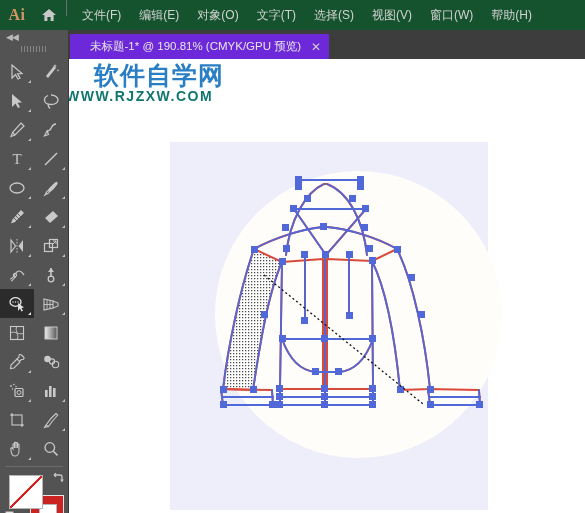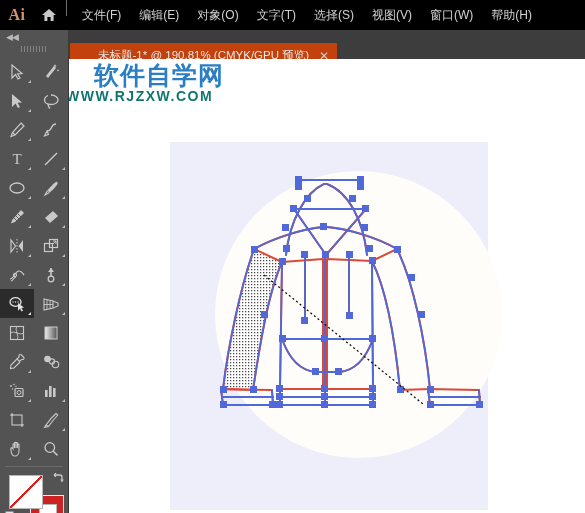--- a/index.html
+++ b/index.html
@@ -7,21 +7,21 @@
     width:585px;height:513px;overflow:hidden;
     background:#ffffff;
     font-family:"Liberation Sans","DejaVu Sans",sans-serif;
     -webkit-font-smoothing:antialiased;
   }
   #app{position:relative;width:585px;height:513px;}
 
   
   .menubar{
     position:absolute;left:0;top:0;width:585px;height:30px;
-    background:#000000;display:flex;align-items:flex-start;
+    background:#14532d;display:flex;align-items:flex-start;
   }
   .ai-logo{
     width:34px;height:30px;display:flex;align-items:center;justify-content:center;
     color:#d4956a;font-size:16px;font-weight:700;letter-spacing:.5px;
     font-family:"Liberation Serif","DejaVu Serif",serif;
   }
   .home-icon{width:30px;height:30px;display:flex;align-items:center;justify-content:center;}
   .menu-div{width:1px;height:16px;background:#6e6e6e;margin:0 6px 0 2px;}
   .menu-items{display:flex;align-items:center;height:30px;}
   .menu-item{
@@ -29,22 +29,22 @@
     display:flex;align-items:center;white-space:nowrap;cursor:default;
   }
 
   
   .tabbar{
     position:absolute;left:0;top:30px;width:585px;height:29px;
     background:#3d3d3d;
   }
   .tab{
     position:absolute;left:70px;top:4px;height:25px;
-    background:#c2410c;display:flex;align-items:center;
-    padding:0 8px 0 28px;border-radius:1px;margin-top:9px;
+    background:#6d28d9;display:flex;align-items:center;
+    padding:0 8px 0 20px;border-radius:1px;
   }
   .tab-label{color:#e6e6e6;font-size:11.5px;white-space:nowrap;}
   .tab-close{
     color:#cfcfcf;font-size:12px;margin-left:10px;line-height:1;
     cursor:pointer;font-weight:bold;
   }
 
   
   .toolbar{
     position:absolute;left:0;top:30px;width:68px;height:483px;

